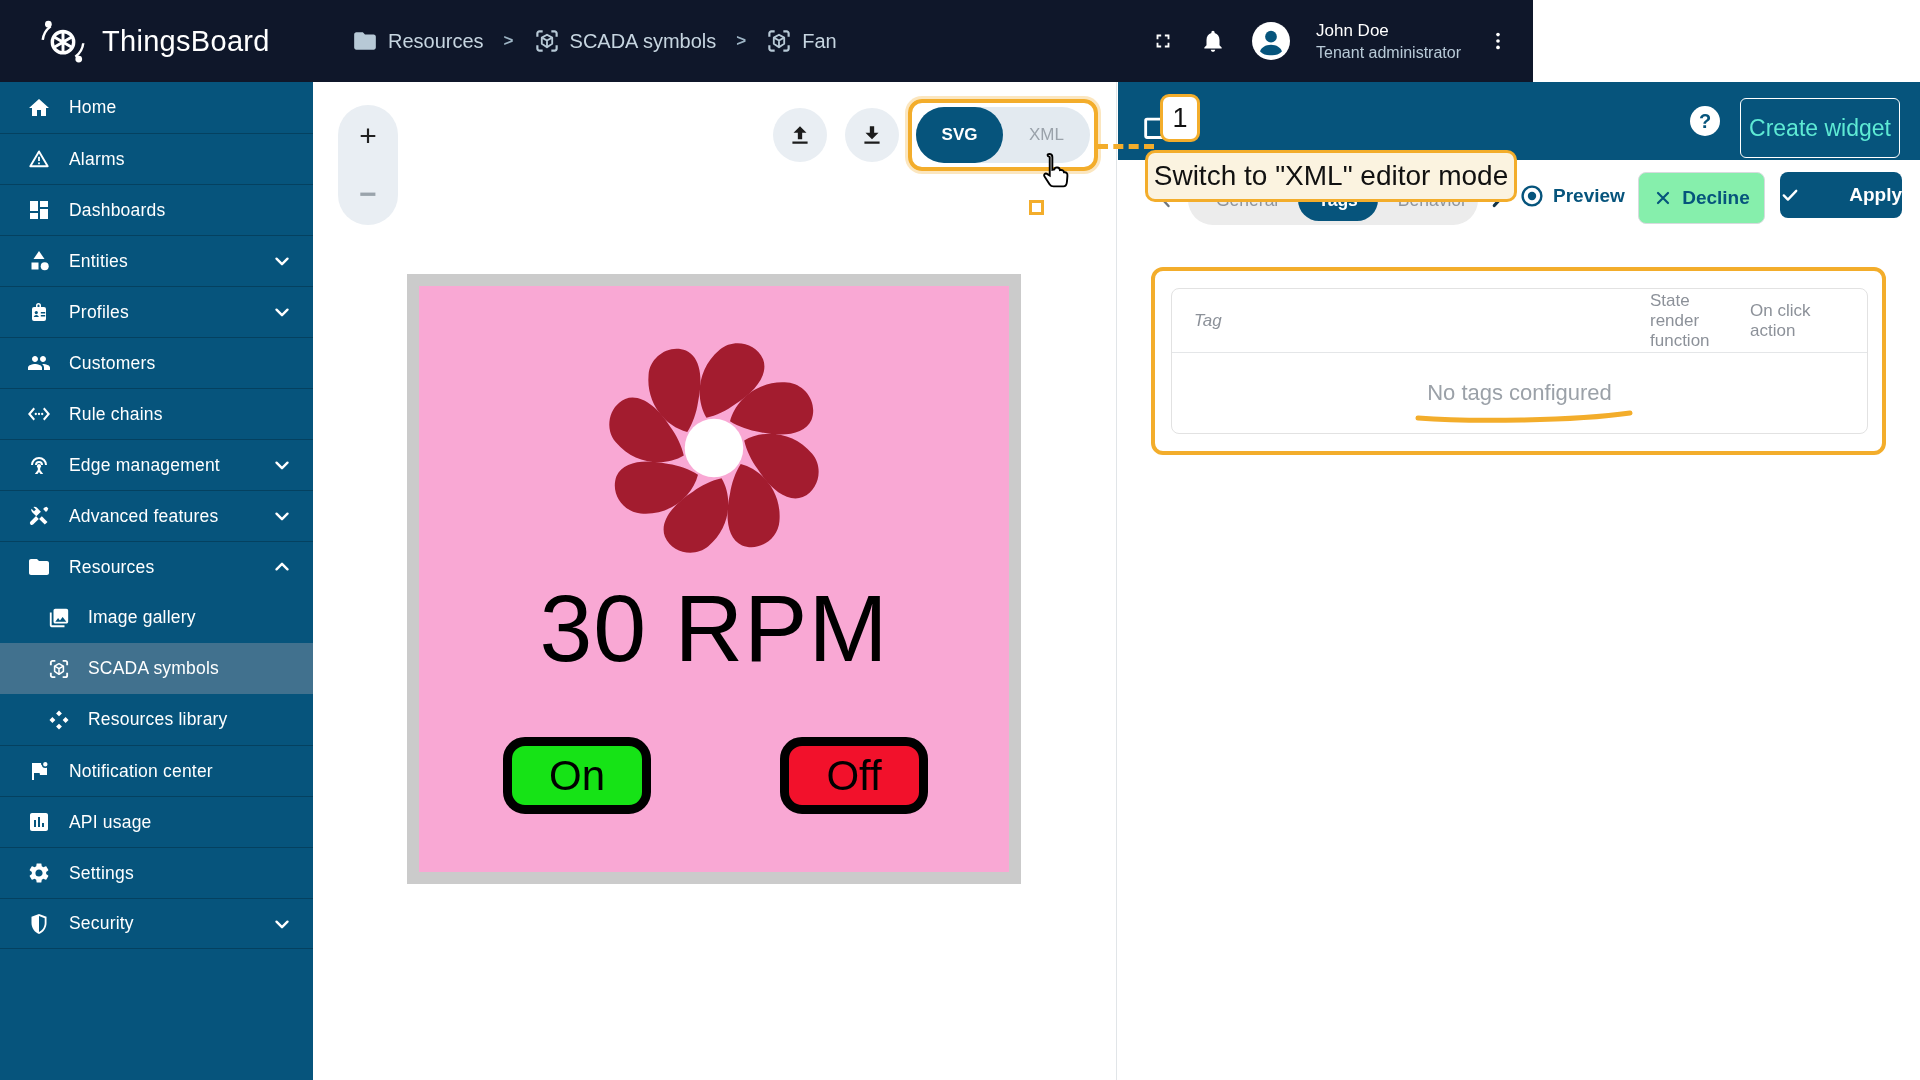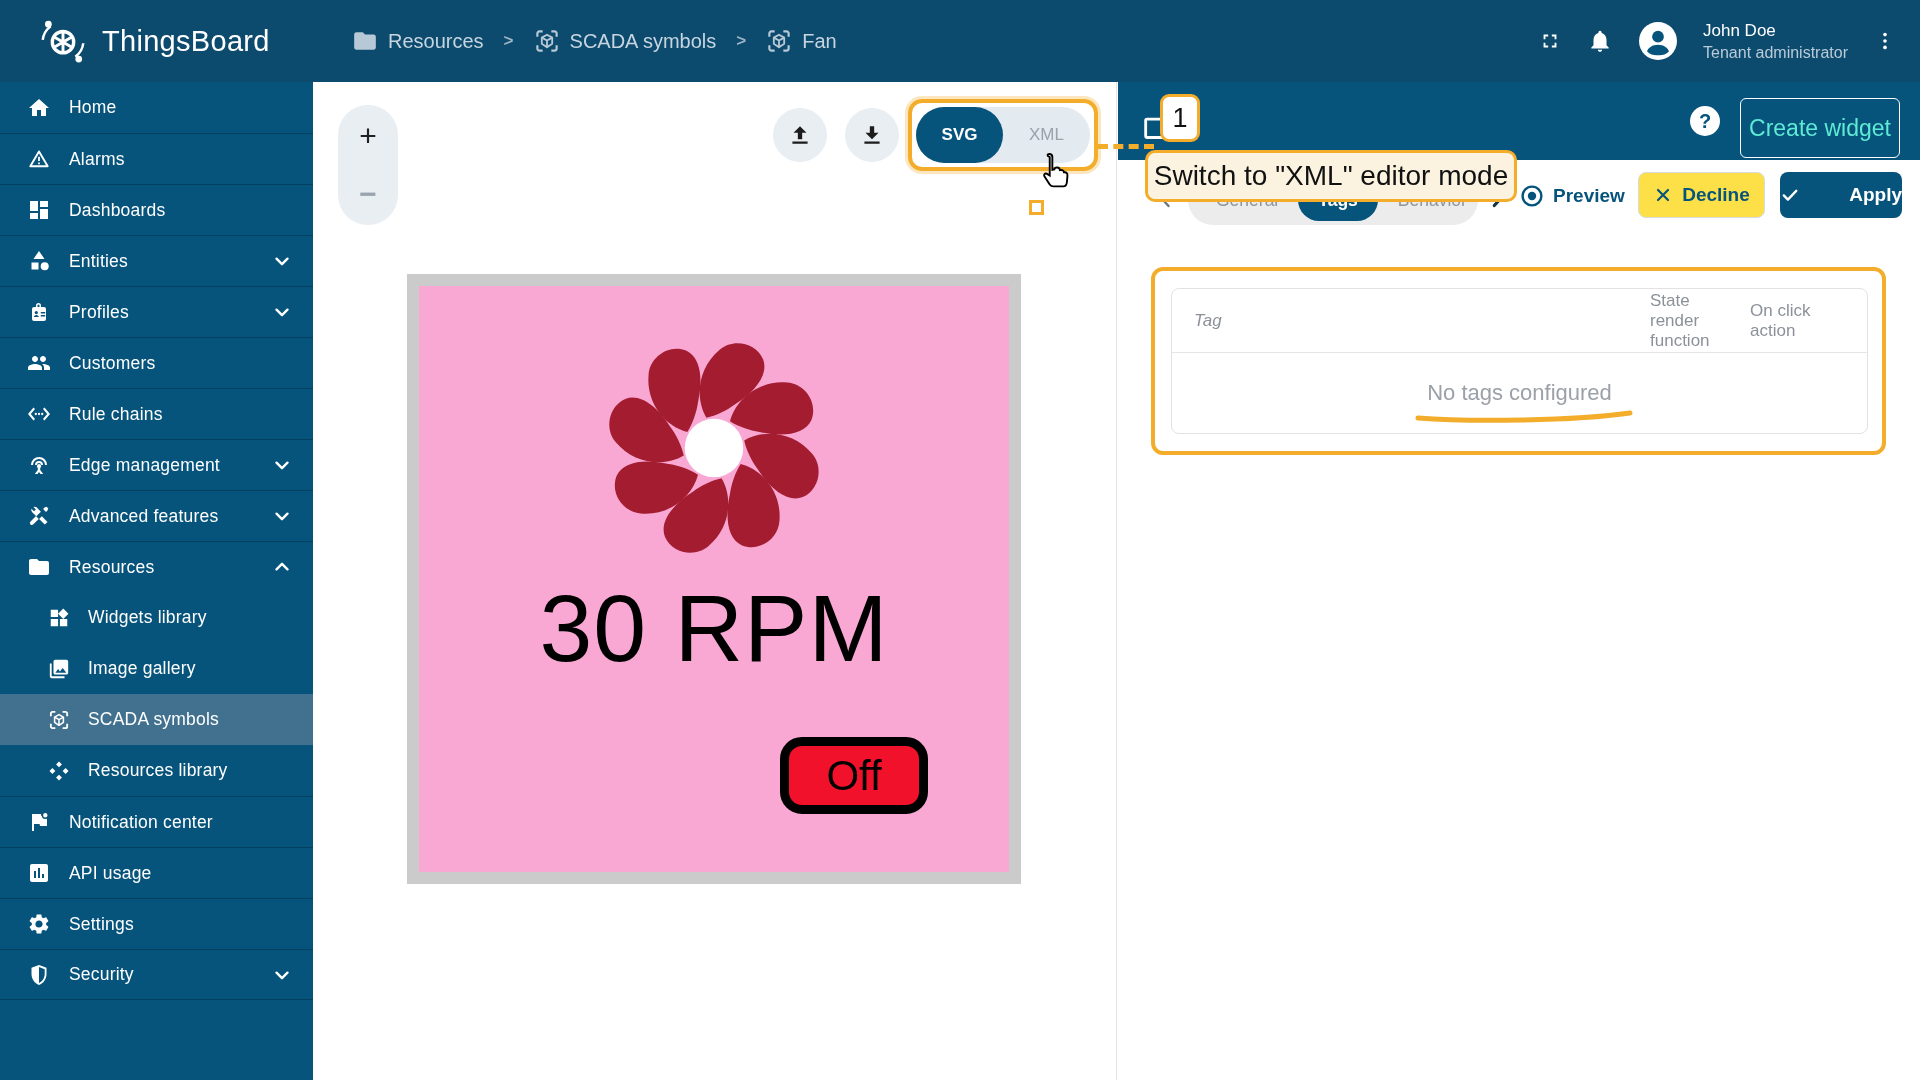--- a/index.html
+++ b/index.html
@@ -5,21 +5,21 @@
   * { margin:0; padding:0; box-sizing:border-box; }
   html,body { width:1920px; height:1080px; overflow:hidden; background:#fff;
               font-family:"Liberation Sans", sans-serif; }
   .app { position:relative; width:1920px; height:1080px; background:#fff; }
 
   
   .icon { display:inline-block; line-height:0; }
   .icon svg { width:100%; height:100%; display:block; }
 
   
-  .topbar { position:absolute; left:0; top:0; width:1920px; height:82px; background:#0c4a6e; z-index:2; }
+  .topbar { position:absolute; left:0; top:0; width:1533px; height:82px; background:#0f172a; z-index:2; }
   .logo-wrap { position:absolute; left:36px; top:14px; display:flex; align-items:center; gap:12px; }
   .logo-icon { width:54px; height:54px; color:#fff; }
   .logo-text { color:#fff; font-size:29px; font-weight:500; letter-spacing:.3px; }
   .breadcrumb { position:absolute; left:352px; top:0; height:82px; display:flex; align-items:center; gap:14px; }
   .crumb { display:flex; align-items:center; gap:10px; color:#c6d5e0; font-size:20px; }
   .crumb .icon { width:26px; height:26px; color:#b7c9d6; }
   .crumb-sep { color:#9db4c4; font-size:17px; font-weight:700; padding:0 6px; }
   .topbar-right { position:absolute; right:24px; top:0; height:82px; display:flex; align-items:center; gap:26px; }
   .tb-iconbtn { width:26px; height:26px; color:#fff; cursor:pointer; }
   .avatar { width:38px; height:38px; }
@@ -86,21 +86,21 @@
   .tab-strip { position:absolute; left:70px; top:15px; width:290px; height:50px; background:#ececec; border-radius:25px;
                display:flex; align-items:center; overflow:hidden; padding-left:16px; gap:8px; }
   .tab { font-size:17.5px; color:#8f959c; padding:0 12px; white-space:nowrap; cursor:pointer; }
   .tab.active { background:#06547c; color:#fff; font-weight:700; border-radius:22px; height:42px; display:flex; align-items:center; padding:0 20px; }
   .tab-fwd { position:absolute; left:366px; top:26px; width:26px; height:26px; color:#15364a; cursor:pointer; }
   .preview-link { position:absolute; left:402px; top:24px; display:flex; align-items:center; gap:9px; color:#06547c;
                   font-size:19px; font-weight:700; cursor:pointer; }
   .preview-link .icon { width:24px; height:24px; }
   .btn { display:flex; align-items:center; justify-content:center; gap:9px; border-radius:8px; font-size:19px; font-weight:700;
          cursor:pointer; font-family:inherit; }
-  .decline-btn { position:absolute; left:520px; top:12px; width:127px; height:46px; background:#fde047; border:1.5px solid #d7dbde; color:#06547c; }
+  .decline-btn { position:absolute; left:520px; top:12px; width:127px; height:52px; background:#86efac; border:1.5px solid #d7dbde; color:#06547c; }
   .apply-btn { position:absolute; left:662px; top:12px; width:122px; height:46px; background:#06547c; border:none; color:#fff;justify-content:space-between; }
   .btn .icon { width:20px; height:20px; }
 
   .tags-ring { position:absolute; left:33px; top:185px; width:735px; height:188px; border:4px solid #f3ad2b; border-radius:12px; background:#fff; }
   .tags-card { position:absolute; left:16px; top:17px; width:697px; height:146px; border:1.5px solid #e2e2e2; border-radius:8px; overflow:hidden; }
   .tags-head { position:relative; height:64px; border-bottom:1px solid #e4e6e8; }
   .th { position:absolute; color:#8c9199; font-size:17px; line-height:1.18; }
   .th-tag { left:22px; top:22px;font-style:italic; }
   .th-state { left:478px; top:2px; width:80px; }
   .th-click { left:578px; top:12px; width:90px; }
@@ -330,28 +330,20 @@
       <span class="nav-label">Resources</span>
       <span class="icon nav-chevron">
           <svg xmlns="http://www.w3.org/2000/svg" viewBox="0 0 24 24" fill="currentColor">
             <path d="M6 14.5 12 8.5 18 14.5" fill="none" stroke="currentColor" stroke-width="2.6" stroke-linecap="round" stroke-linejoin="round"></path>
           </svg>
         </span>
     </div>
     <div class="nav-row sub">
       <span class="icon nav-icon">
           <svg xmlns="http://www.w3.org/2000/svg" viewBox="0 0 24 24" fill="currentColor">
-            <path d="M13 13v8h8v-8h-8zM3 21h8v-8H3v8zM3 3v8h8V3H3zm13.66-1.31L11 7.34 16.66 13l5.66-5.66-5.66-5.65z"></path>
-          </svg>
-        </span>
-      <span class="nav-label">Widgets library</span>
-    </div>
-    <div class="nav-row sub">
-      <span class="icon nav-icon">
-          <svg xmlns="http://www.w3.org/2000/svg" viewBox="0 0 24 24" fill="currentColor">
             <path d="M22 16V4c0-1.1-.9-2-2-2H8c-1.1 0-2 .9-2 2v12c0 1.1.9 2 2 2h12c1.1 0 2-.9 2-2zm-11-4 2.03 2.71L16 11l4 5H8l3-4zM2 6v14c0 1.1.9 2 2 2h14v-2H4V6H2z"></path>
           </svg>
         </span>
       <span class="nav-label">Image gallery</span>
     </div>
     <div class="nav-row sub selected">
       <span class="icon nav-icon">
           <svg xmlns="http://www.w3.org/2000/svg" viewBox="0 0 24 24" fill="currentColor">
             <g fill="none" stroke="currentColor" stroke-width="1.7" stroke-linejoin="round">
               <path d="M12 6.2 16.8 8.9v5.6L12 17.8 7.2 14.5V8.9z"></path>
@@ -475,20 +467,21 @@
                 <path d="M -8 -32 C -20 -52 -18 -84 6 -104 C 20 -116 44 -112 52 -94 C 58 -78 44 -60 22 -46 C 14 -40 2 -34 -8 -32 Z"></path>
               </g>
               <g transform="rotate(315)">
                 <path d="M -8 -32 C -20 -52 -18 -84 6 -104 C 20 -116 44 -112 52 -94 C 58 -78 44 -60 22 -46 C 14 -40 2 -34 -8 -32 Z"></path>
               </g>
             </g>
           <circle cx="0" cy="0" r="31" fill="#fff"></circle>
         </svg>
       </span>
       <div class="rpm-text">30 RPM</div>
+      <div class="state-btn on-btn">On</div>
       <div class="state-btn off-btn">Off</div>
     </div>
   </main>
 
   <section class="panel">
     <div class="panel-header">
       <span class="icon panel-expand">
         <svg viewBox="0 0 24 24" fill="none" stroke="#fff" stroke-width="2">
             <rect x="4" y="5" width="15" height="13" rx="1"></rect>
           </svg>

